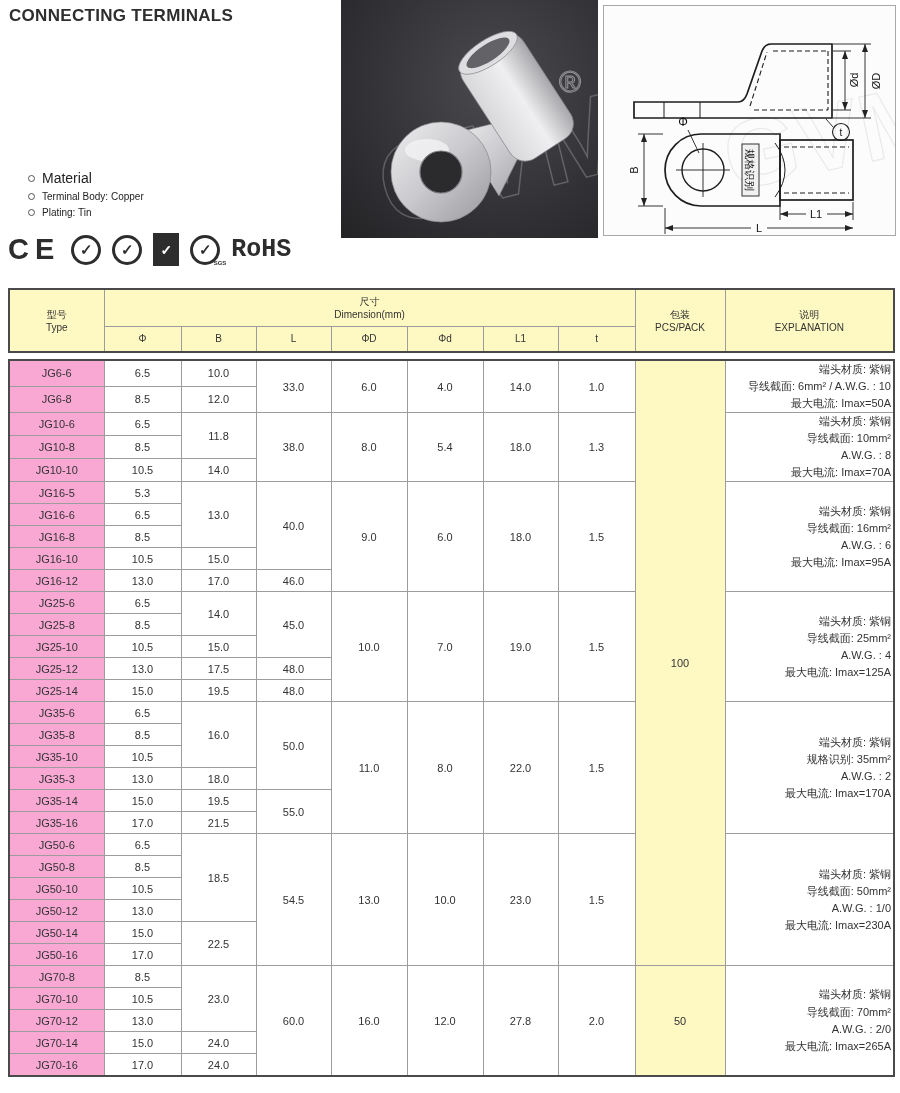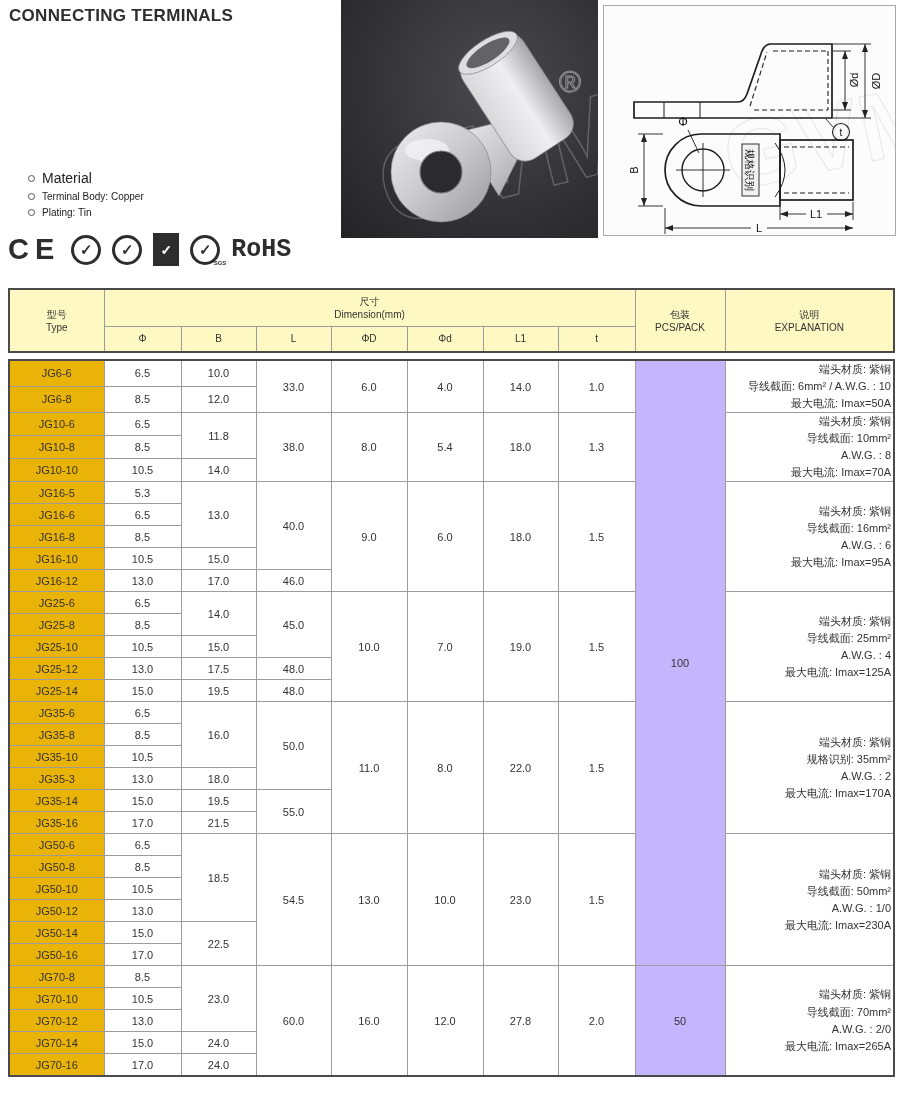--- a/index.html
+++ b/index.html
@@ -37,23 +37,23 @@
   
   .sheet { position:absolute; left:8px; top:288px; width:885px; }
   table { border-collapse:collapse; table-layout:fixed; width:885px; }
   .spec-hdr, .spec-body { border:2px solid #4a4a4a; }
   th, td { border:1px solid #9c9c9c; text-align:center; vertical-align:middle; color:#333; }
   th { font-weight:normal; font-size:10px; line-height:1.3; background:#fef9c3; }
   .spec-hdr .r1 th { height:37px; }
   .spec-hdr .r2 th { height:26px; }
   .spec-body { margin-top:6px; }
   .spec-body td { font-size:11px; height:22px; padding:0 2px; }
-  .cell-type { background:#eab308; }
+  .cell-type { background:#f9a8d4; }
   .cell-num  { background:#fff; }
-  .cell-pack { background:#c4b5fd; }
+  .cell-pack { background:#fef9c3; }
   .cell-expl { text-align:right; padding:4px 6px 4px 15px; font-size:10.5px; line-height:1.55; background:#fff; }
   tr.group-start td { border-top:1px solid #757575; }
 </style>
 </head>
 <body>
 
 <div class="page">
 
   <div class="page-title">CONNECTING TERMINALS</div>
 

